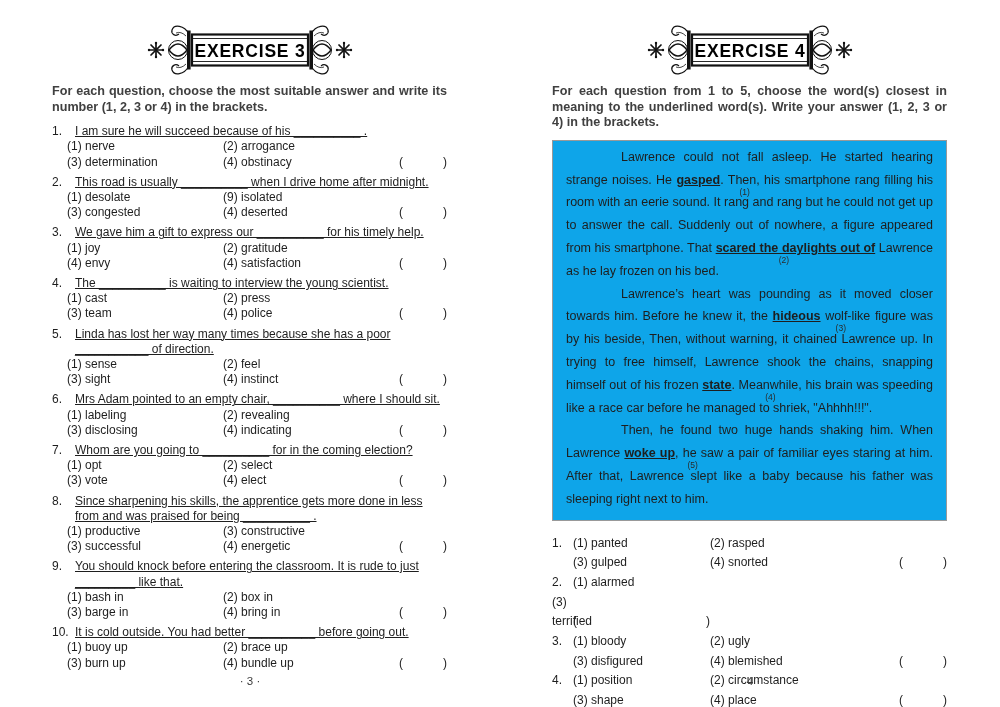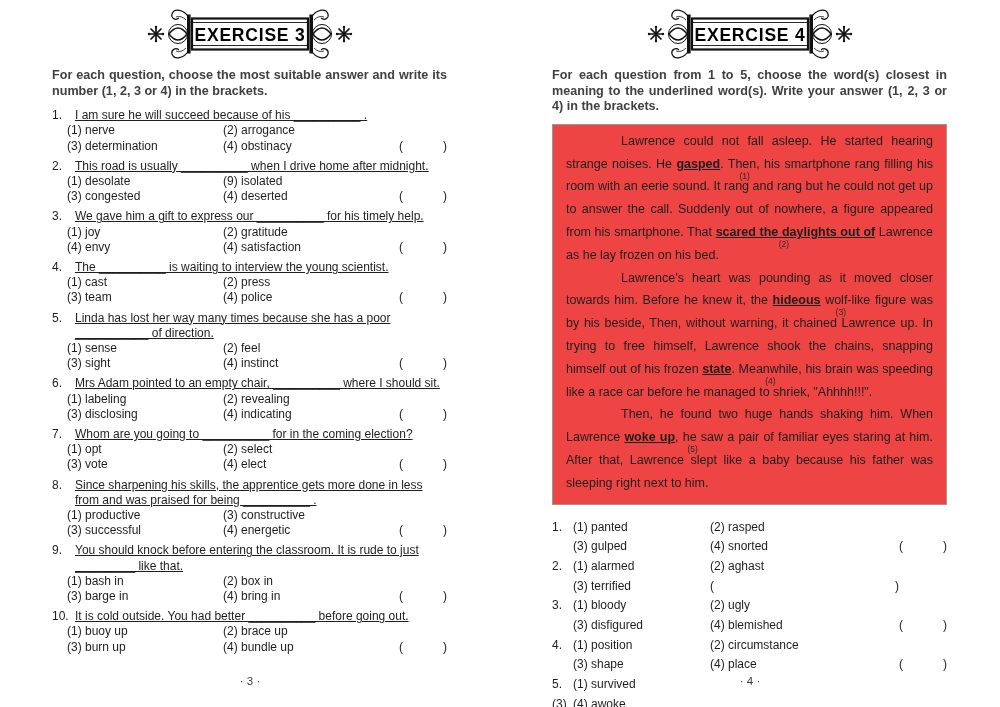--- a/index.html
+++ b/index.html
@@ -4,21 +4,21 @@
 <style>
   html,body { margin:0; padding:0; }
   body {
     width:1000px; height:707px; background:#ffffff;
     font-family:"Liberation Sans","DejaVu Sans",sans-serif;
     color:#1e1e1e; overflow:hidden;
   }
   .sheet { display:flex; width:1000px; height:707px; }
   .page {
     width:500px; height:707px; box-sizing:border-box;
-    padding:8px 53px 0 52px; position:relative;
+    padding:24px 53px 0 52px; position:relative;
   }
   
   .banner { display:flex; justify-content:center; margin:0 -10px 8px -10px; }
   .banner svg { display:block; }
   .banner-title {
     font-family:"Liberation Sans","DejaVu Sans",sans-serif;
     font-weight:bold; letter-spacing:0.8px;
   }
   
   .instructions {
@@ -36,21 +36,21 @@
   }
   
   .q-right { margin-top:13px; }
   .q-right .q {
     display:grid; grid-template-columns:21px 137px 1fr 48px;
     font-size:12px; line-height:19.7px;
   }
   .brkt { display:flex; justify-content:space-between; align-self:end; }
   
   .passage {
-    border:1px solid #999; background:#ef4444;
+    border:1px solid #999; background:#0ea5e9;
     margin-top:7px; padding:5px 13px 9px 13px;
     font-size:12.5px; line-height:22.8px; text-align:justify;
   }
   .passage p { margin:0; text-indent:55px; }
   .uw { font-weight:bold; text-decoration:underline; position:relative; white-space:normal; }
   .uw .ref {
     position:absolute; left:8px; top:15px;
     font-size:8.5px; font-weight:normal; text-decoration:none;
     line-height:1; color:#2a2a2a;
   }
@@ -323,21 +323,20 @@
           <span class="opt">(3) gulped</span>
           <span class="opt">(4) snorted</span>
           <span class="brkt">
             <span>(</span>
             <span>)</span>
           </span>
         </div>
         <div class="q">
           <span class="q-num">2.</span>
           <span class="opt">(1) alarmed</span>
-          <span class="opt">(2) aghast</span>
           <span></span>
           <span></span>
           <span class="opt">(3) terrified</span>
           <span class="brkt">
             <span>(</span>
             <span>)</span>
           </span>
         </div>
         <div class="q">
           <span class="q-num">3.</span>

